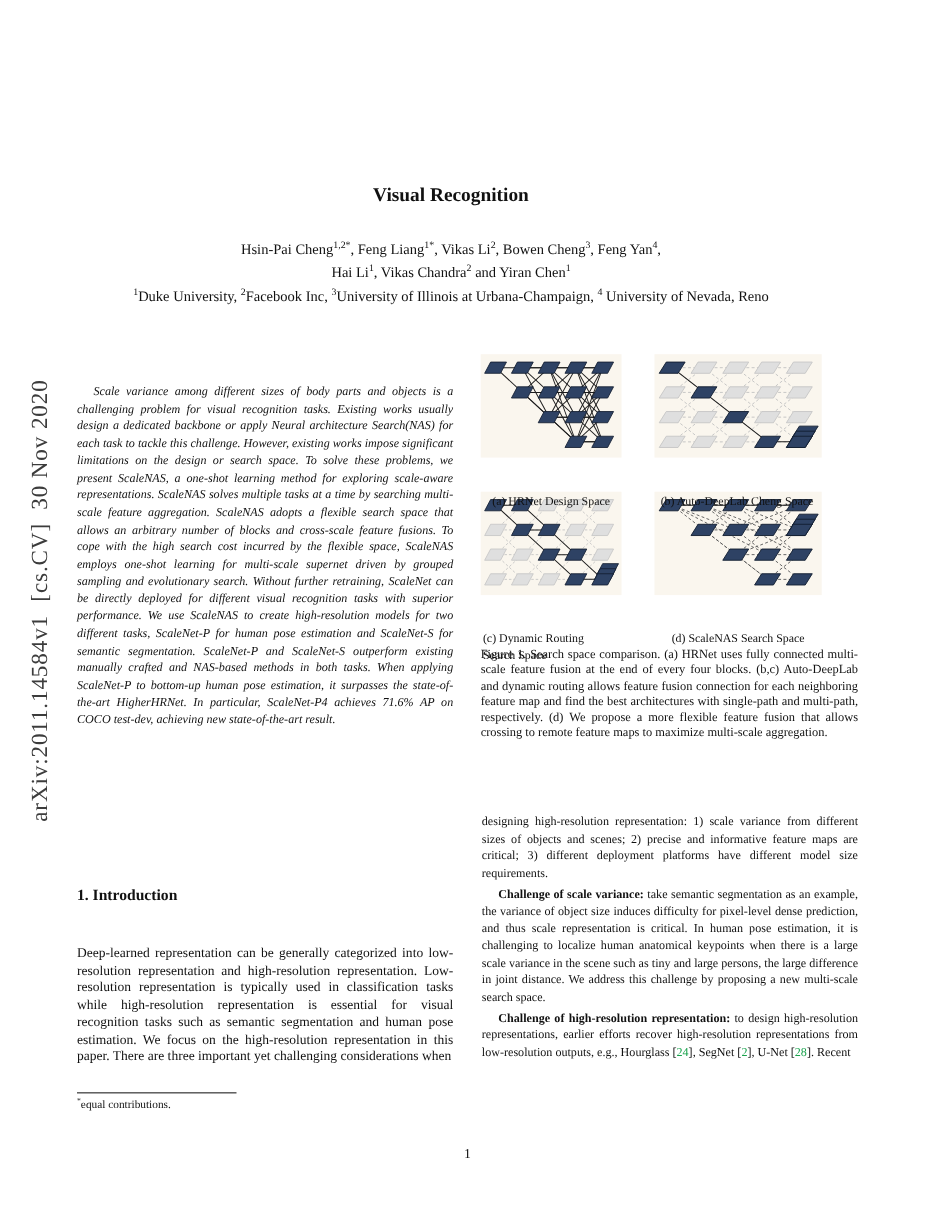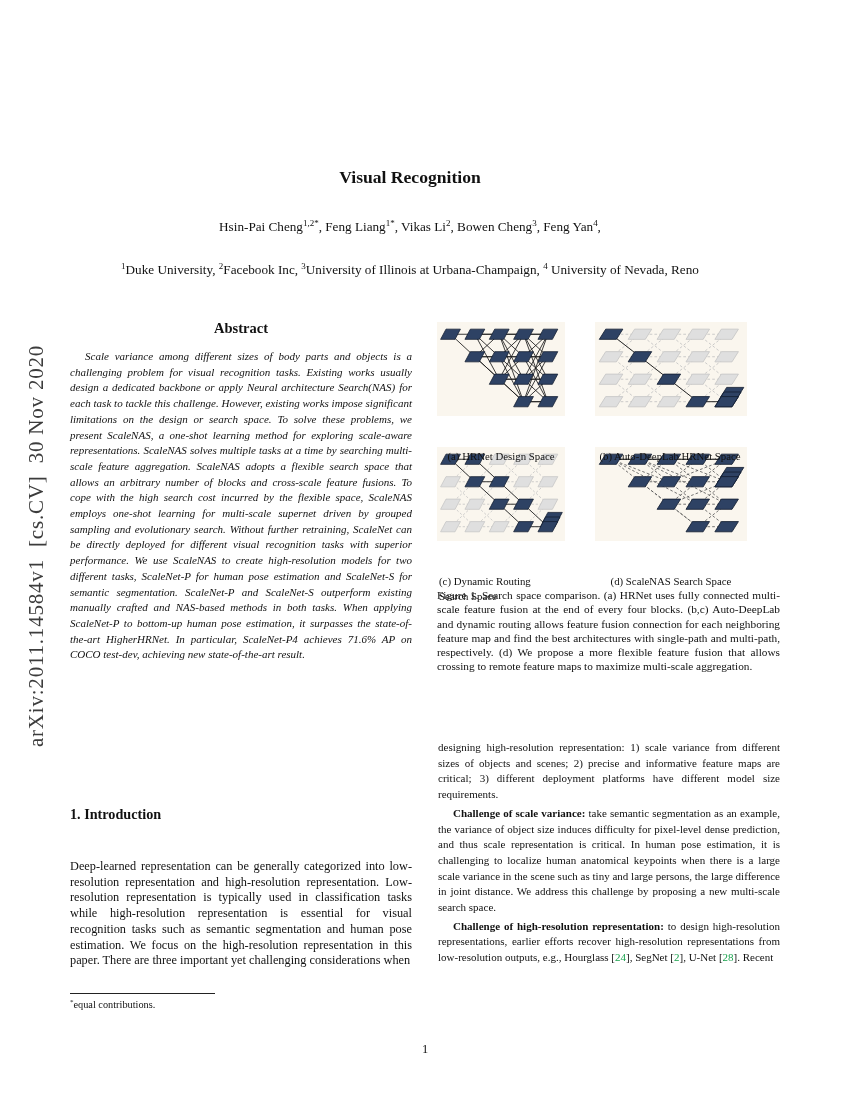--- a/index.html
+++ b/index.html
@@ -60,23 +60,23 @@
 <div class="page">
 
   <div class="arxiv-banner">arXiv:2011.14584v1  [cs.CV]  30 Nov 2020</div>
 
   <div class="title">
     <br>
     <span>Visual Recognition</span>
   </div>
 
   <div class="authors line1"><span>Hsin-Pai Cheng</span><sup>1,2*</sup><span>, Feng Liang</span><sup>1*</sup><span>, Vikas Li</span><sup>2</sup><span>, Bowen Cheng</span><sup>3</sup><span>, Feng Yan</span><sup>4</sup><span>,</span></div>
+  <div class="authors line2"><span>Hai Li</span><sup>1</sup><span>, Vikas Chandra</span><sup>2</sup><span> and Yiran Chen</span><sup>1</sup></div>
   <div class="affiliations"><sup>1</sup><span>Duke University, </span><sup>2</sup><span>Facebook Inc, </span><sup>3</sup><span>University of Illinois at Urbana-Champaign, </span><sup>4</sup><span> University of Nevada, Reno</span></div>
 
-  <div class="abstract-heading">Abstract</div>
   <p class="abstract-text body-text">Scale variance among different sizes of body parts and objects is a challenging problem for visual recognition tasks. Existing works usually design a dedicated backbone or apply Neural architecture Search(NAS) for each task to tackle this challenge. However, existing works impose significant limitations on the design or search space. To solve these problems, we present ScaleNAS, a one-shot learning method for exploring scale-aware representations. ScaleNAS solves multiple tasks at a time by searching multi-scale feature aggregation. ScaleNAS adopts a flexible search space that allows an arbitrary number of blocks and cross-scale feature fusions. To cope with the high search cost incurred by the flexible space, ScaleNAS employs one-shot learning for multi-scale supernet driven by grouped sampling and evolutionary search. Without further retraining, ScaleNet can be directly deployed for different visual recognition tasks with superior performance. We use ScaleNAS to create high-resolution models for two different tasks, ScaleNet-P for human pose estimation and ScaleNet-S for semantic segmentation. ScaleNet-P and ScaleNet-S outperform existing manually crafted and NAS-based methods in both tasks. When applying ScaleNet-P to bottom-up human pose estimation, it surpasses the state-of-the-art HigherHRNet. In particular, ScaleNet-P4 achieves 71.6% AP on COCO test-dev, achieving new state-of-the-art result.</p>
 
   <div class="intro-heading">1. Introduction</div>
   <p class="intro-text body-text">Deep-learned representation can be generally categorized into low-resolution representation and high-resolution representation. Low-resolution representation is typically used in classification tasks while high-resolution representation is essential for visual recognition tasks such as semantic segmentation and human pose estimation. We focus on the high-resolution representation in this paper. There are three important yet challenging considerations when</p>
 
   <div class="fn-rule"></div>
   <div class="fn-text"><sup>*</sup><span>equal contributions.</span></div>
 
   <div class="figure">
     <div class="panel panel-a">
@@ -344,21 +344,21 @@
           <polygon points="118,51 134,51 128,61 112,61" fill="#2e4264" stroke="#131e31" stroke-width="0.8"></polygon>
           <polygon points="91,73 107,73 101,83 85,83" fill="#2e4264" stroke="#131e31" stroke-width="0.8"></polygon>
           <polygon points="118,73 134,73 128,83 112,83" fill="#2e4264" stroke="#131e31" stroke-width="0.8"></polygon>
           <polygon points="123,20 139,20 133,30 117,30" fill="#2e4264" stroke="#131e31" stroke-width="0.8"></polygon>
           <polygon points="120.5,24.5 136.5,24.5 130.5,34.5 114.5,34.5" fill="#2e4264" stroke="#131e31" stroke-width="0.8"></polygon>
           <polygon points="118,29 134,29 128,39 112,39" fill="#2e4264" stroke="#131e31" stroke-width="0.8"></polygon>
         </svg>
     </div>
 
     <div class="plabel plabel-a">(a) HRNet Design Space</div>
-    <div class="plabel plabel-b">(b) Auto-DeepLab HRNet Space</div>
+    <div class="plabel plabel-b">(b) Auto-DeepLab Cheng Space</div>
     <div class="plabel plabel-c">
       <span>(c) Dynamic Routing</span><br>
       <span>Search Space</span>
     </div>
     <div class="plabel plabel-d">(d) ScaleNAS Search Space</div>
 
     <p class="caption">Figure 1. Search space comparison. (a) HRNet uses fully connected multi-scale feature fusion at the end of every four blocks. (b,c) Auto-DeepLab and dynamic routing allows feature fusion connection for each neighboring feature map and find the best architectures with single-path and multi-path, respectively. (d) We propose a more flexible feature fusion that allows crossing to remote feature maps to maximize multi-scale aggregation.</p>
   </div>
 
   <div class="right-text">

